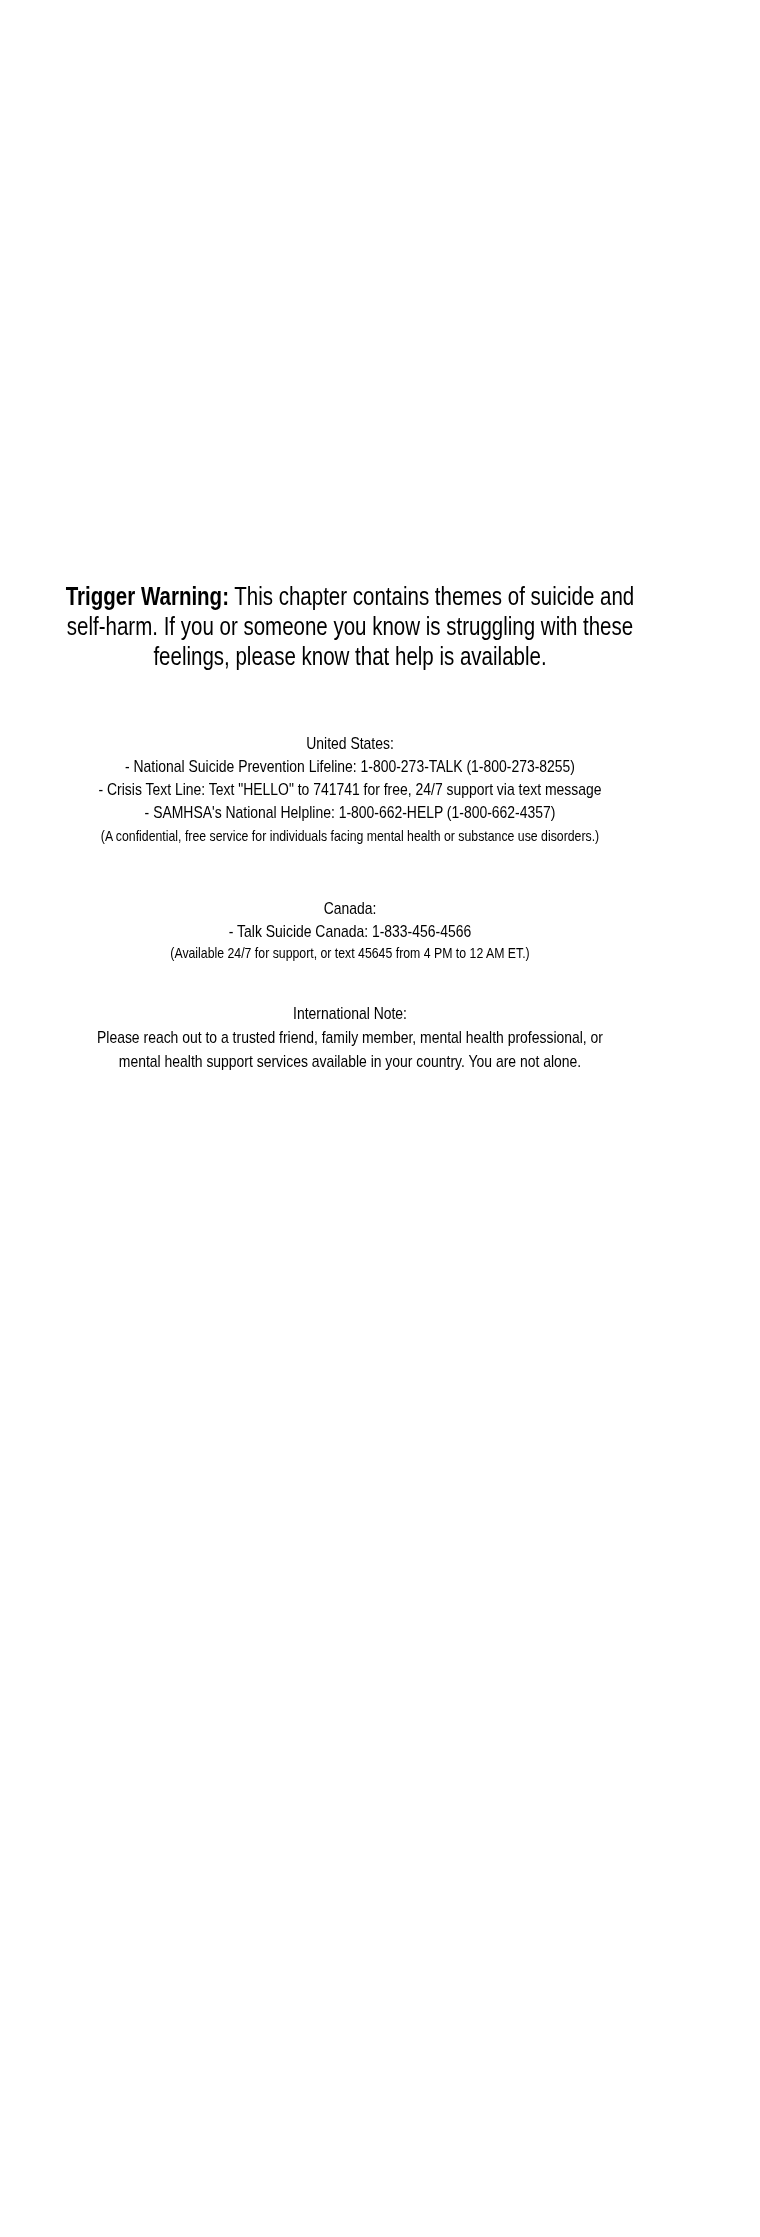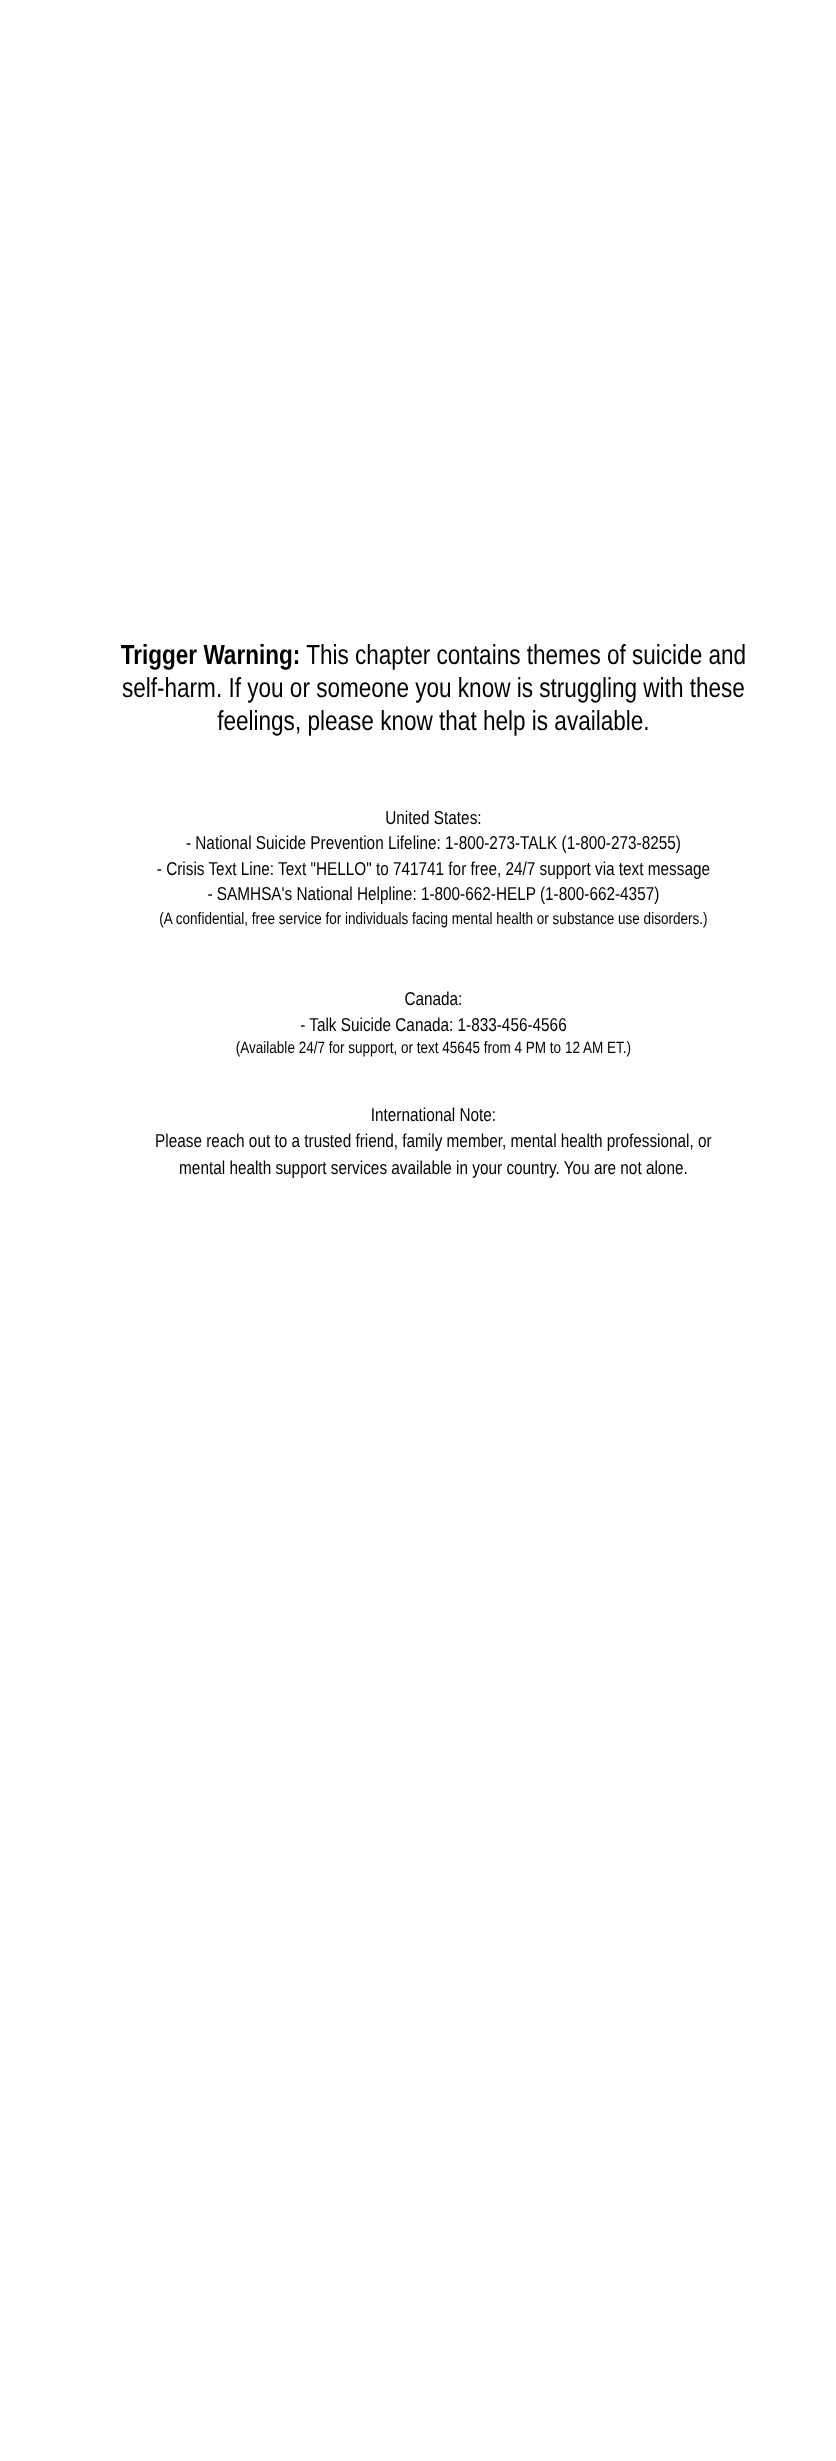--- a/index.html
+++ b/index.html
@@ -8,21 +8,20 @@
     background: #ffffff;
   }
   .page {
     position: relative;
     width: 700px;
     height: 2237px;
     background: #ffffff;
     overflow: hidden;
     font-family: "Liberation Sans", sans-serif;
     color: #000000;
-    margin-left: 44px;
   }
   
   .section {
     position: absolute;
     left: 0;
     width: 100%;
     text-align: center;
     transform: scaleX(0.82);
     transform-origin: 50% 0;
     color: #000000;

